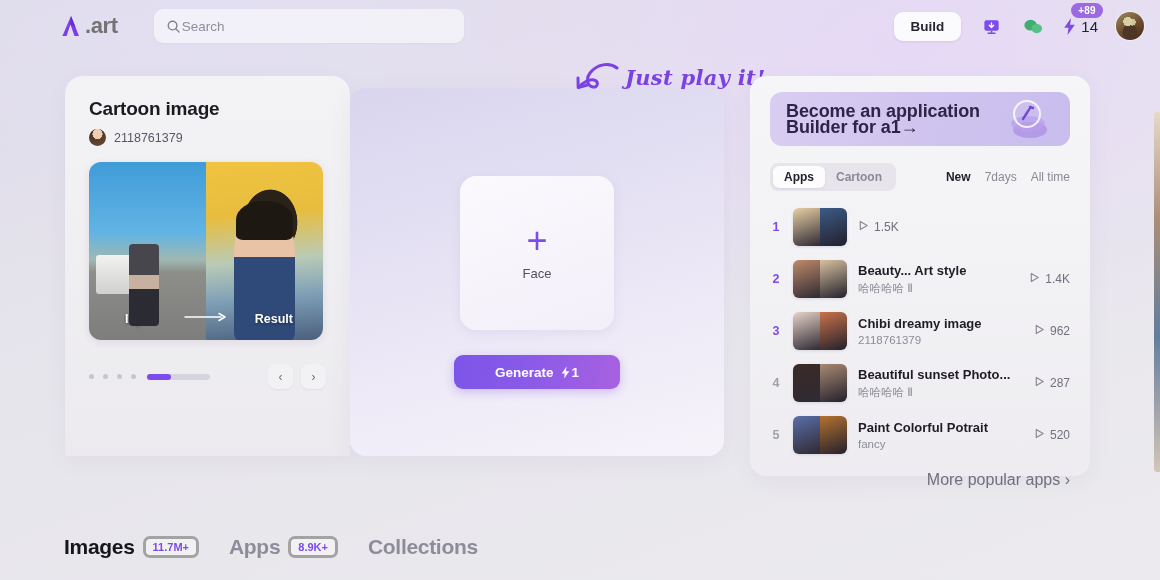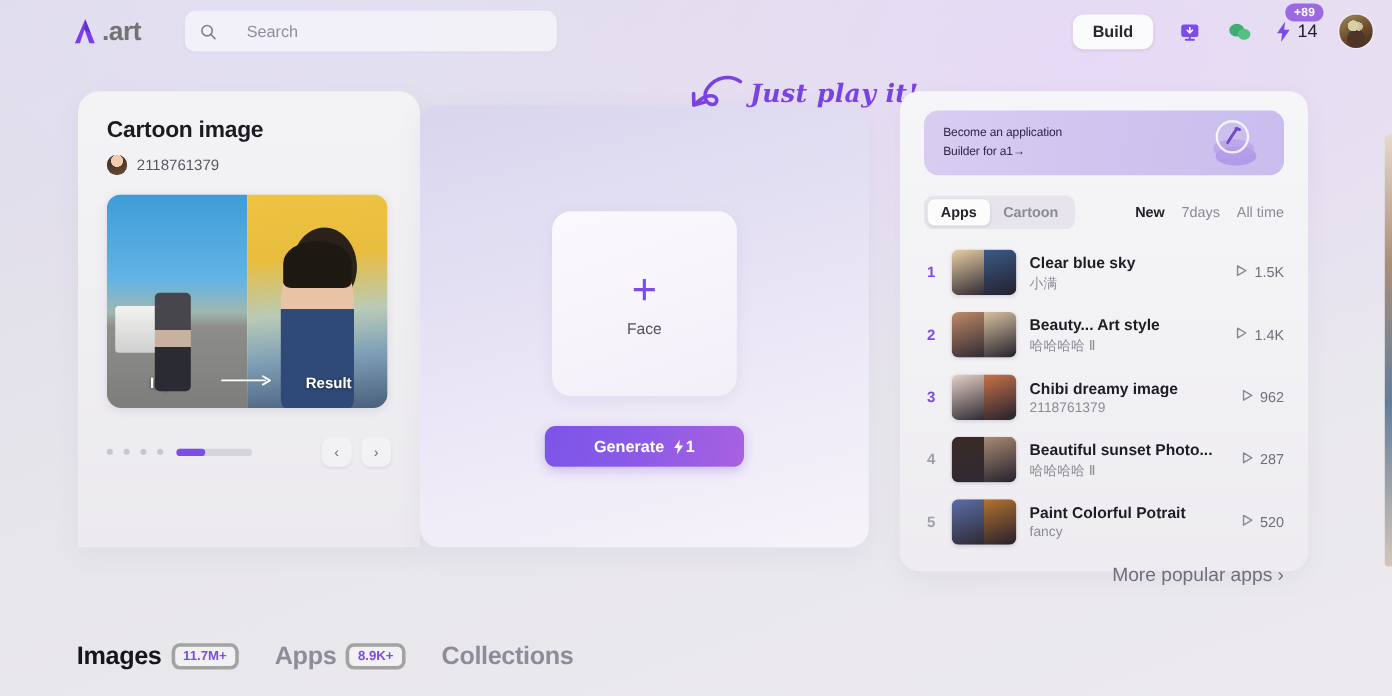--- a/index.html
+++ b/index.html
@@ -15,21 +15,21 @@
   }
 
   
   .topbar { position:absolute; left:0; top:0; width:1160px; height:52px;
             display:flex; align-items:center; padding:0 16px 0 60px; }
   .logo { display:flex; align-items:center; gap:1px; font-size:22px; font-weight:700; letter-spacing:-.4px; color:#737373; }
   .logo .mark { width:22px; height:24px; position:relative; margin-right:2px; }
   .logo .mark svg { display:block; }
   .search { position:relative; margin-left:36px; width:310px; height:34px;
             background:rgba(255,255,255,.55); border-radius:9px;
-            display:flex; align-items:center; padding:0 12px; gap:25px;
+            display:flex; align-items:center; padding:0 12px; gap:1px;
             box-shadow:0 1px 2px rgba(80,70,120,.05); }
   .search input { border:0; outline:0; background:transparent; font-size:13.5px;
                   font-family:inherit; color:#4a4a55; width:100%; }
   .search input::placeholder { color:#8e8e9c; }
   .svgico { display:block; }
 
   .spacer { flex:1; }
   .tools { display:flex; align-items:center; gap:18px; position:relative; }
   .build-btn { background:#fbfbfd; border:0; border-radius:9px; padding:7px 17px;
                font-family:inherit; font-size:13.5px; font-weight:600; color:#26262e; cursor:pointer;
@@ -117,21 +117,21 @@
   .annot-text { font-family:"DejaVu Serif", serif; font-style:italic; font-weight:700;
                 font-size:21px; color:#7b42e3; letter-spacing:.3px; }
 
   
   .card-right { position:absolute; left:750px; top:76px; width:340px; height:400px;
                 background:linear-gradient(180deg,#f6f6f8 0%, #eeecf0 100%);
                 border-radius:16px; box-shadow:0 6px 22px rgba(90,85,120,.06); padding:16px 20px 0; }
   .banner { position:relative; height:54px; border-radius:12px; overflow:hidden;
             background:linear-gradient(100deg,#d9cdf2 0%, #cfc3ef 55%, #c9bdee 100%);
             display:flex; align-items:center; padding:0 16px; cursor:pointer; }
-  .banner-txt { font-size:10px; font-weight:400; color:#2e2447; line-height:16px; letter-spacing:-.1px; z-index:2; }
+  .banner-txt { font-size:18px; font-weight:700; color:#2e2447; line-height:16px; letter-spacing:-.1px; z-index:2; }
   .banner .coins { position:absolute; right:18px; top:4px; width:52px; height:48px; opacity:.95; }
 
   .filters { display:flex; align-items:center; margin-top:17px; }
   .seg { display:flex; background:#e7e5eb; border-radius:8px; padding:3px; }
   .seg button { border:0; background:transparent; font-family:inherit; font-size:12px; font-weight:600;
                 color:#8a8a97; padding:4px 11px; border-radius:6px; cursor:pointer; }
   .seg button.active { background:#fcfcfd; color:#23232b; box-shadow:0 1px 2px rgba(70,60,110,.10); }
   .ranges { margin-left:auto; display:flex; gap:14px; align-items:center; }
   .ranges span { font-size:12px; color:#8a8a97; cursor:pointer; }
   .ranges span.active { color:#22222b; font-weight:700; }
@@ -323,24 +323,20 @@
     </div>
   </div>
 
   <div class="rows" id="rows">
       <div class="row">
         <span class="rank top">1</span>
         <span class="thumb">
           <span class="th" style="background:linear-gradient(160deg,#e8cfa6,#2f2a33)"></span>
           <span class="th" style="background:linear-gradient(160deg,#3c5a86,#23202c)"></span>
         </span>
-        <span class="r-main">
-          <span class="r-title" style="display: block;">Clear blue sky</span>
-          <span class="r-sub" style="display: block;">小满</span>
-        </span>
         <span class="r-plays">
           <span><svg width="11" height="11" viewBox="0 0 12 12">
               <path d="M2.5 1.6 L10 6 L2.5 10.4 Z" fill="none" stroke="#8a8a97" stroke-width="1.3" stroke-linejoin="round"></path>
             </svg></span>
           <span>1.5K</span>
         </span>
       </div>
       <div class="row">
         <span class="rank top">2</span>
         <span class="thumb">

